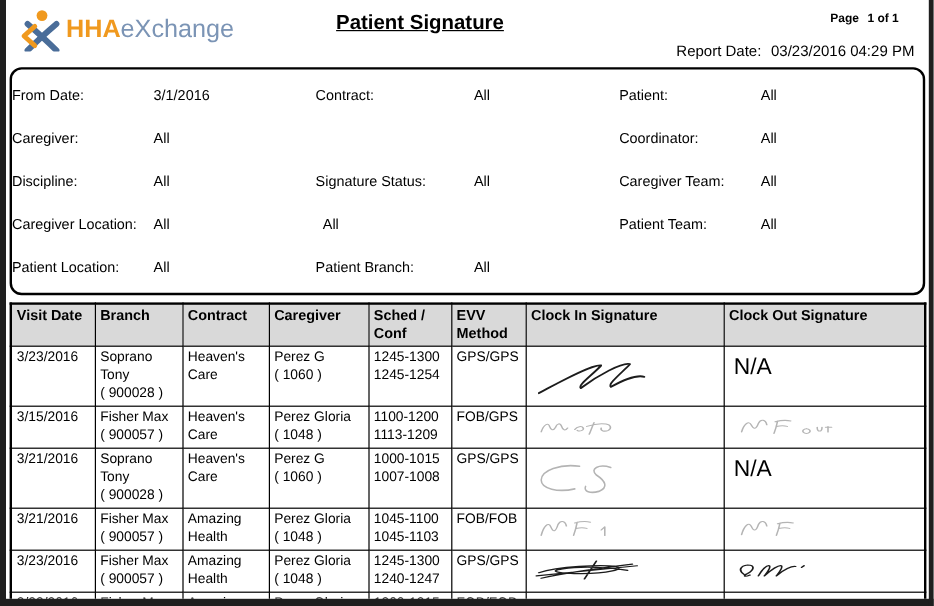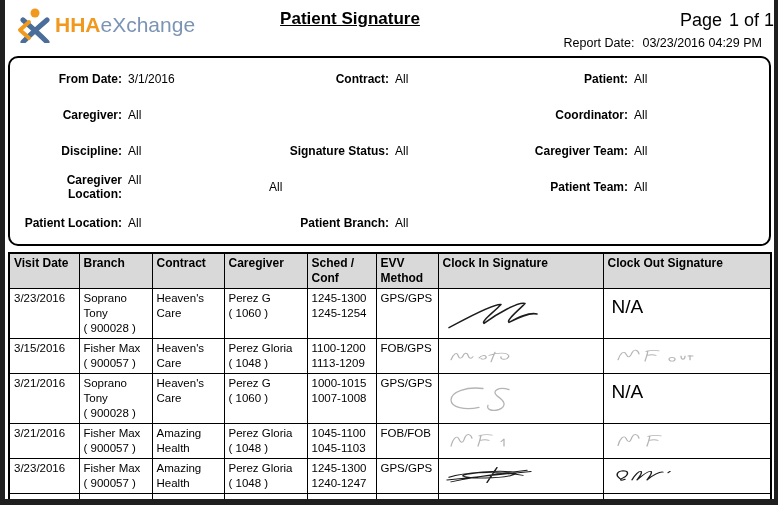--- a/index.html
+++ b/index.html
@@ -8,33 +8,33 @@
     font-family:"Liberation Sans",sans-serif;color:#000;box-sizing:border-box;
     border-left:5px solid #1f1f1f;border-right:4px solid #1f1f1f;border-bottom:6px solid #1f1f1f;
   }
   
   .logo{position:absolute;top:7px;left:12px;display:flex;align-items:center;gap:4px;}
   .logo-text{font-size:21px;letter-spacing:0;}
   .brand-hha{color:#f0991e;font-weight:600;}
   .brand-ex{color:#7b94b5;font-weight:500;}
   .title{position:absolute;top:9px;left:345px;transform:translateX(-50%);
     font-size:17px;font-weight:bold;text-decoration:underline;white-space:nowrap;}
-  .page-info{position:absolute;top:10px;right:0;font-size:18px;}
+  .page-info{position:absolute;top:10px;right:25px;font-size:10px;font-weight:bold;}
   .page-info .val{margin-left:7px;}
   .report-date{position:absolute;top:36px;right:12px;font-size:12.5px;}
   .report-date .val{margin-left:8px;}
   
   .filter-box{
     position:absolute;top:56px;left:3px;right:3px;height:190px;box-sizing:border-box;
     border:2px solid #000;border-radius:10px;
     display:grid;grid-template-columns:1fr 1fr 1fr;grid-auto-rows:36px;
     align-content:center;align-items:center;
   }
   .fcell{display:flex;font-size:12px;line-height:14px;}
-  .flabel{font-weight:bold;text-align:right;flex:none;}
+  .flabel{font-weight:normal;text-align:left;flex:none;}
   .fcell.c1 .flabel{width:112px;}
   .fcell.c2 .flabel{width:112px;}
   .fcell.c3 .flabel{width:126px;}
   .fvalue{margin-left:6px;}
   
   .report-table{position:absolute;top:252px;left:3px;border-collapse:collapse;table-layout:fixed;
     border:2px solid #000;}
   .report-table th,.report-table td{
     border:1px solid #000;font-size:11.5px;line-height:15px;padding:2px 4px;
     vertical-align:top;text-align:left;overflow:hidden;

